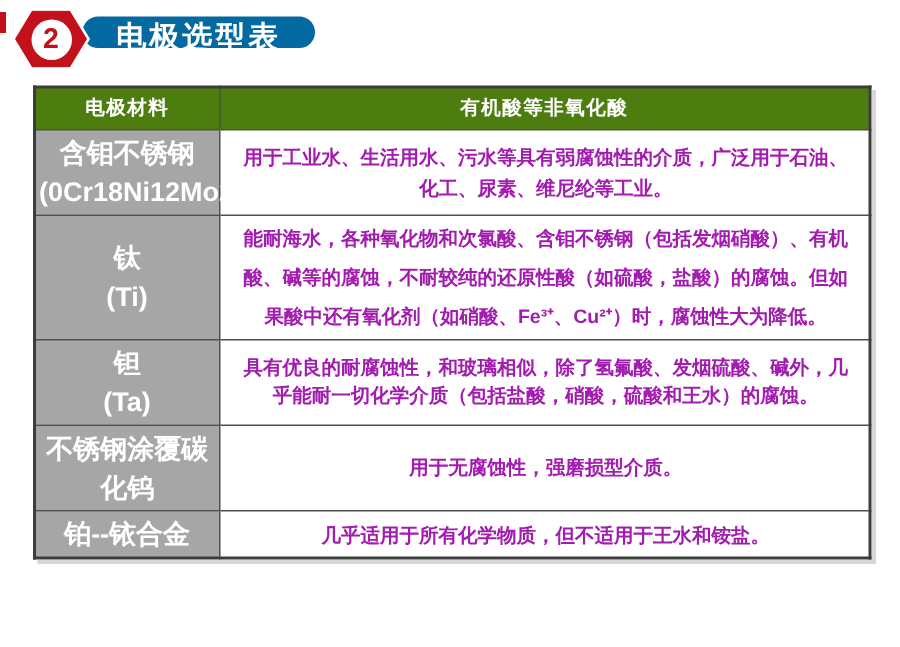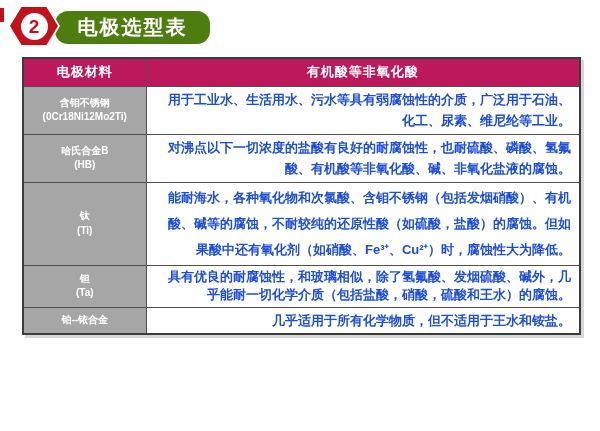--- a/index.html
+++ b/index.html
@@ -23,53 +23,53 @@
     display: flex; align-items: center; justify-content: center;
   }
   .badge-circle {
     width: 27px; height: 27px; background: #ffffff; border-radius: 50%;
     display: flex; align-items: center; justify-content: center;
   }
   .badge-number {
     color: #c2111b; font-weight: bold; font-size: 19px; line-height: 1;
   }
   .title-banner {
-    position: absolute; left: 55px; top: 11px; width: 155px; height: 33px;
-    background: #4d7c0f; border-radius: 13px; z-index: 1;
-    display: flex; align-items: center; justify-content: center;
+    position: absolute; left: 55px; top: 11px; width: 155px; height: 21px;
+    background: #0369a1; border-radius: 13px; z-index: 1;
+    display: flex; align-items: flex-start; justify-content: center;
   }
   .title-banner span {
     color: #ffffff; font-weight: bold; font-size: 20px; letter-spacing: 2px;
   }
 
   
   table.sel-table {
     position: absolute; left: 22px; top: 57px; width: 559px;
     border-collapse: collapse; table-layout: fixed;
     box-shadow: 3px 3px 0 #d6d6d6;
   }
   table.sel-table td, table.sel-table th {
     border: 1px solid #4f4f4f;
     vertical-align: middle;
   }
   table.sel-table { border: 2px solid #3c3c3c; }
   col.c-mat { width: 123px; }
 
   th.col-head {
-    background: #be185d; color: #ffffff; font-weight: bold;
+    background: #4d7c0f; color: #ffffff; font-weight: bold;
     font-size: 13px; height: 28px; text-align: center; letter-spacing: 1px;
   }
   td.mat-cell {
     background: #a6a6a6; color: #ffffff; font-weight: bold;
-    font-size: 10px; text-align: center; line-height: 1.45; padding: 2px;
+    font-size: 18px; text-align: center; line-height: 1.45; padding: 2px;
   }
   td.desc-cell {
-    background: #ffffff; color: #1d4ed8; font-weight: bold;
+    background: #ffffff; color: #a21caf; font-weight: bold;
     font-size: 13px; line-height: 1.62; padding: 2px 8px 2px 10px;
-    text-align: right;
+    text-align: center;
     margin-left: 16px;
   }
   tr.r1, tr.r2 { height: 48px; }
   tr.r3 { height: 67px; }
   tr.r4 { height: 82px; }
   tr.r4 td.desc-cell { line-height: 2.0; }
   tr.r5 { height: 37px; }
   tr.r5 td.desc-cell { line-height: 1.45; }
   tr.r6 { height: 31px; }
   tr.r7 { height: 26px; }
@@ -101,41 +101,41 @@
     <th class="col-head">电极材料</th>
     <th class="col-head">有机酸等非氧化酸</th>
   </tr>
   <tr class="r1">
     <td class="mat-cell">
       <div>含钼不锈钢</div>
       <div>(0Cr18Ni12Mo2Ti)</div>
     </td>
     <td class="desc-cell">用于工业水、生活用水、污水等具有弱腐蚀性的介质，广泛用于石油、化工、尿素、维尼纶等工业。</td>
   </tr>
-  <tr class="r2">
-    <td class="mat-cell">
-      <div>哈氏合金B</div>
-      <div>(HB)</div>
-    </td>
-    <td class="desc-cell">对沸点以下一切浓度的盐酸有良好的耐腐蚀性，也耐硫酸、磷酸、氢氟酸、有机酸等非氧化酸、碱、非氧化盐液的腐蚀。</td>
-  </tr>
   <tr class="r4">
     <td class="mat-cell">
       <div>钛</div>
       <div>(Ti)</div>
     </td>
     <td class="desc-cell">能耐海水，各种氧化物和次氯酸、含钼不锈钢（包括发烟硝酸）、有机酸、碱等的腐蚀，不耐较纯的还原性酸（如硫酸，盐酸）的腐蚀。但如果酸中还有氧化剂（如硝酸、Fe³⁺、Cu²⁺）时，腐蚀性大为降低。</td>
   </tr>
   <tr class="r5">
     <td class="mat-cell">
       <div>钽</div>
       <div>(Ta)</div>
     </td>
     <td class="desc-cell">具有优良的耐腐蚀性，和玻璃相似，除了氢氟酸、发烟硫酸、碱外，几乎能耐一切化学介质（包括盐酸，硝酸，硫酸和王水）的腐蚀。</td>
   </tr>
+  <tr class="r6">
+    <td class="mat-cell">
+      <div>不锈钢涂覆碳化钨</div>
+      <div></div>
+    </td>
+    <td class="desc-cell">用于无腐蚀性，强磨损型介质。</td>
+  </tr>
   <tr class="r7">
     <td class="mat-cell">
       <div>铂--铱合金</div>
       <div></div>
     </td>
     <td class="desc-cell">几乎适用于所有化学物质，但不适用于王水和铵盐。</td>
   </tr>
 </tbody>
   </table>
 

